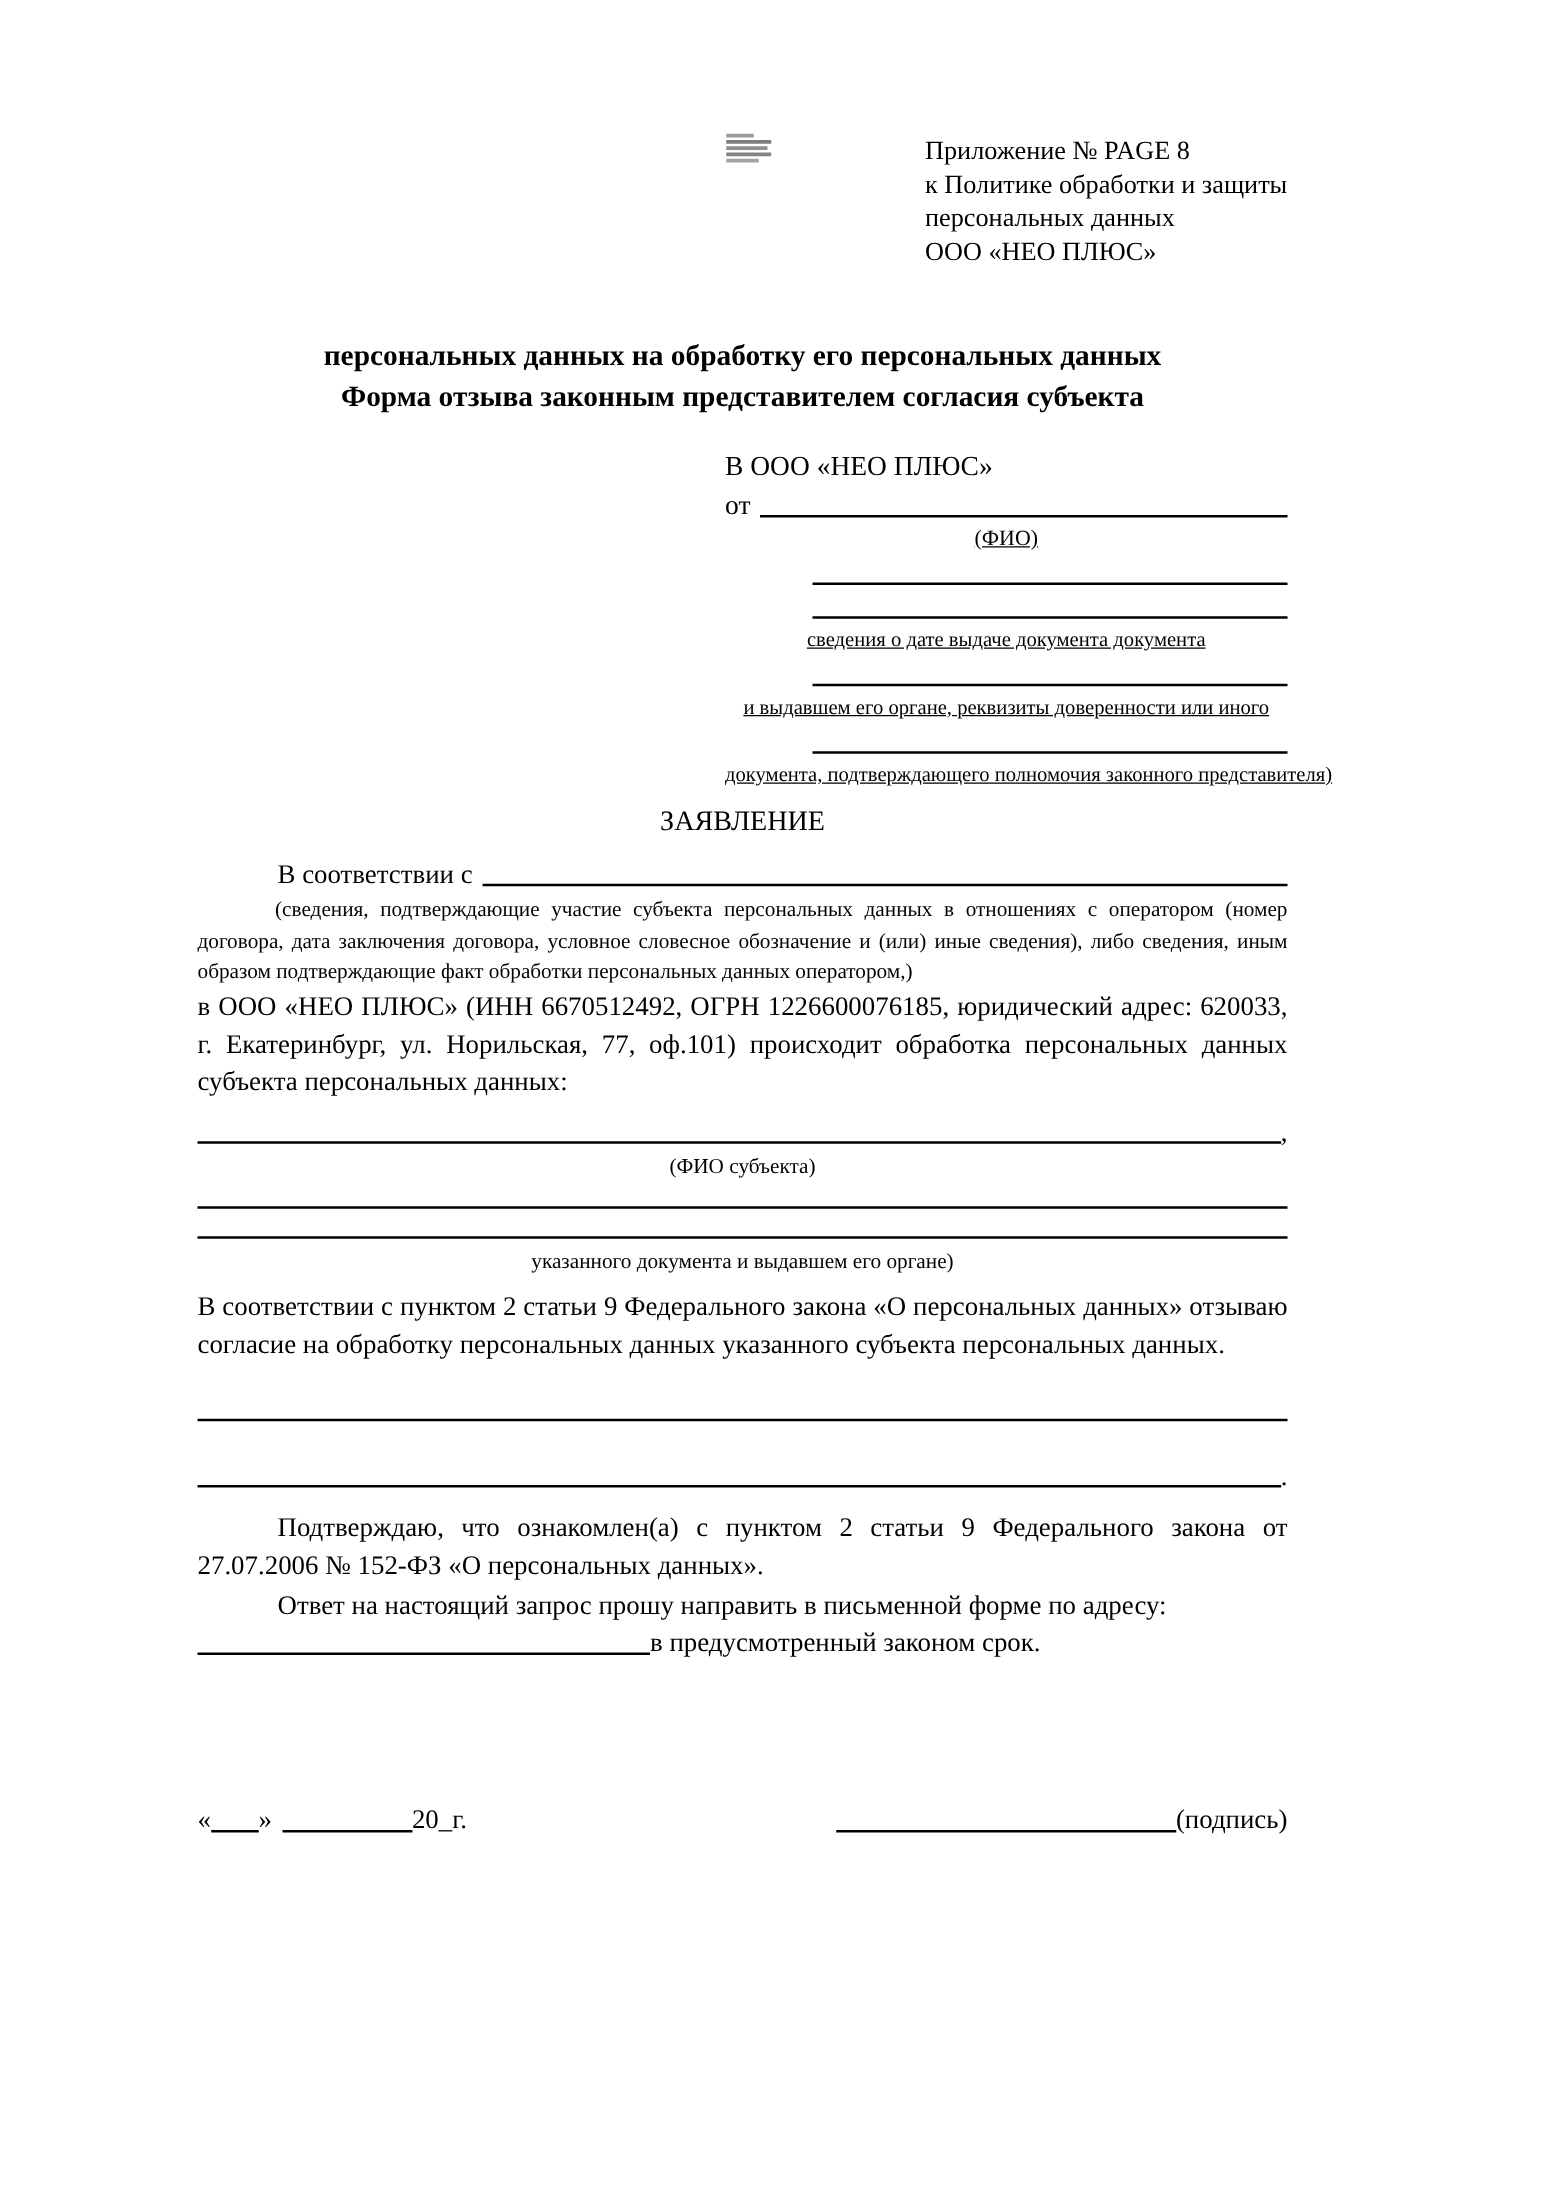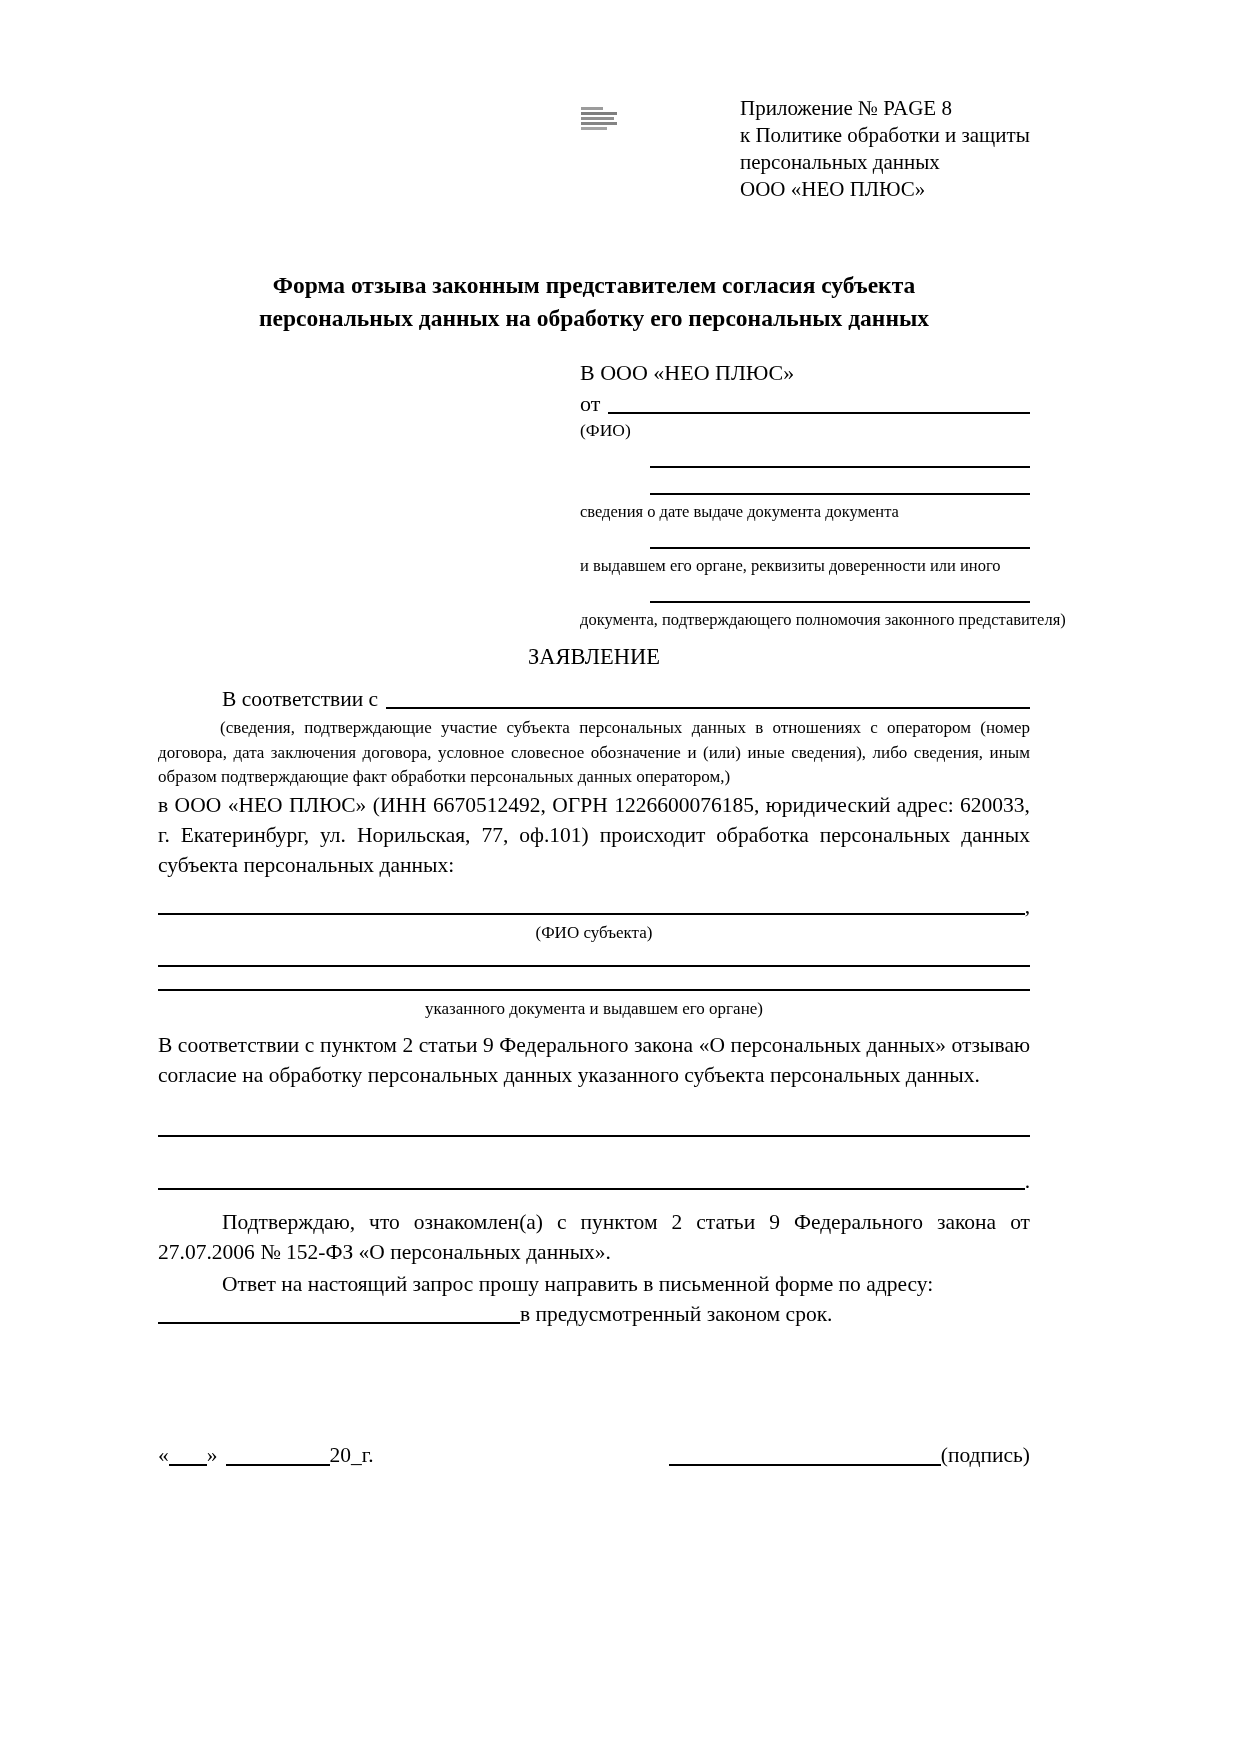--- a/index.html
+++ b/index.html
@@ -20,39 +20,39 @@
     position: absolute; left: 423px; top: 12px;
     width: 36px; height: 26px;
   }
   .marker-icon .bar { height: 3px; margin-bottom: 2px; background: #8a8a8a; }
   .marker-icon .bar:nth-child(1){ width: 62%; background:#9b9b9b; }
   .marker-icon .bar:nth-child(2){ width: 100%; background:#7e7e7e; }
   .marker-icon .bar:nth-child(3){ width: 92%; background:#8f8f8f; }
   .marker-icon .bar:nth-child(4){ width: 100%; background:#848484; }
   .marker-icon .bar:nth-child(5){ width: 72%; background:#a3a3a3; }
   .header-text {
-    position: absolute; left: 582px; top: 0;
+    position: absolute; left: 582px; top: 12px;
     font-size: 21px; line-height: 27px; white-space: nowrap;
   }
   
   .title {
     margin-top: 62px;
     text-align: center;
     font-weight: bold;
     font-size: 23.5px;
     line-height: 33px;
   }
   
   .addr { margin-top: 24px; margin-left: 422px; width: 450px; font-size: 22px; }
   .addr-to { line-height: 28px; }
   .from-row { display: flex; align-items: flex-end; margin-top: 2px; line-height: 30px; }
   .from-row .lbl { white-space: nowrap; margin-right: 8px; }
   .fill { border-bottom: 2px solid #000; }
   .fill.grow { flex: 1; margin-bottom: 5px; height: 1px; }
-  .cap { font-size: 16.5px; line-height: 21px; text-align: left; }
+  .cap { font-size: 16.5px; line-height: 21px; text-align: center; text-decoration: underline; }
   .fio-cap { margin-top: 1px; font-size: 17.5px; }
   .field-line { margin-top: 24px; margin-left: 70px; border-bottom: 2px solid #000; height: 1px; }
   .field-cap { margin-top: 6px; white-space: nowrap; }
   
   .heading { margin-top: 12px; text-align: center; font-size: 22.5px; line-height: 30px; }
   .row { display: flex; align-items: flex-end; font-size: 21.5px; line-height: 30px; }
   .intro-row { margin-top: 12px; }
   .indent { margin-left: 64px; white-space: nowrap; }
   .small-just {
     margin-top: 2px;
@@ -104,22 +104,22 @@
     </div>
     <div class="header-text">
       <div>Приложение №  PAGE 8</div>
       <div>к Политике обработки и защиты</div>
       <div>персональных данных</div>
       <div>ООО «НЕО ПЛЮС»</div>
     </div>
   </div>
 
   <div class="title">
+    <div>персональных данных на обработку его персональных данных</div>
     <div>Форма отзыва законным представителем согласия субъекта</div>
-    <div>персональных данных на обработку его персональных данных</div>
   </div>
 
   <div class="addr">
     <div class="addr-to">В ООО «НЕО ПЛЮС»</div>
     <div class="from-row">
       <span class="lbl">от</span>
       <span class="fill grow"></span>
     </div>
     <div class="cap fio-cap">(ФИО)</div>
 

